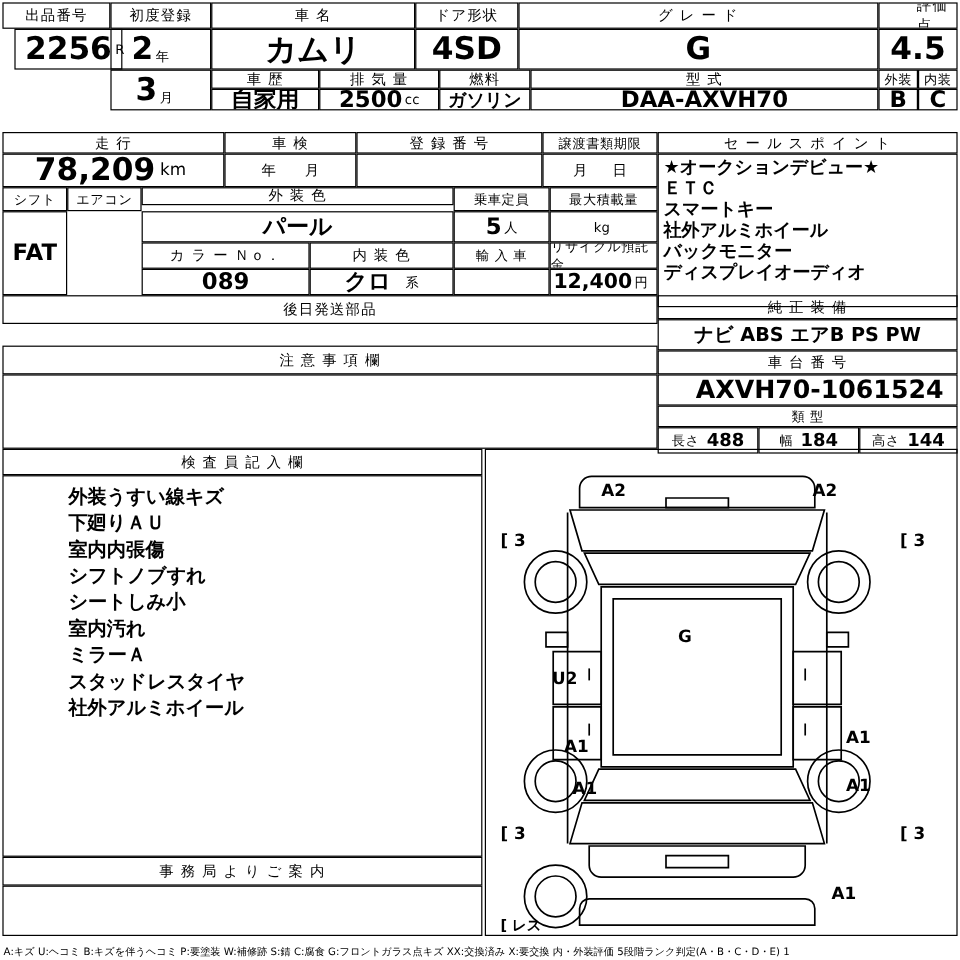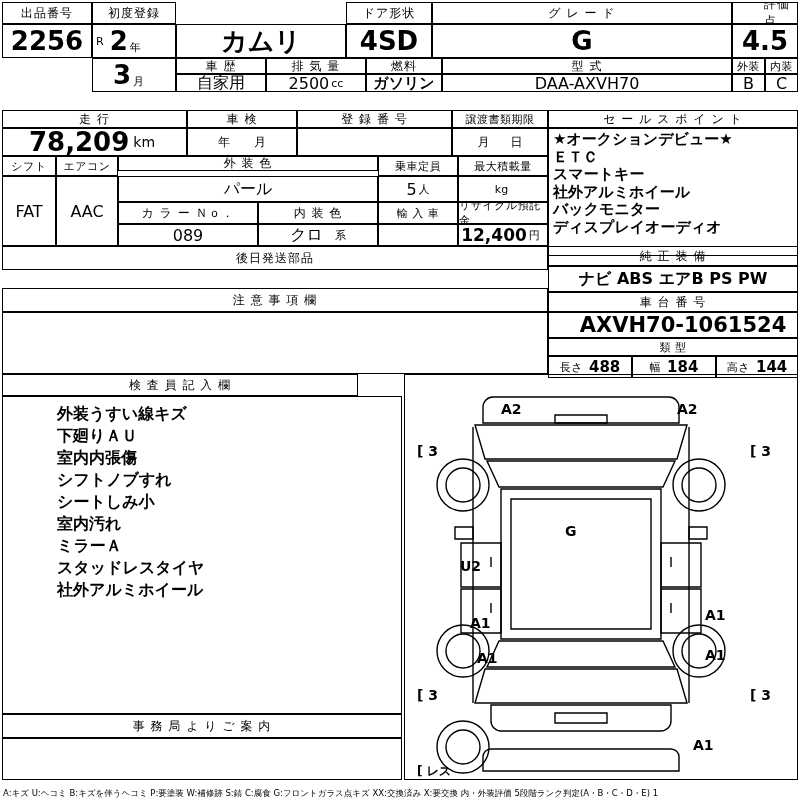--- a/index.html
+++ b/index.html
@@ -3,49 +3,50 @@
 <meta charset="utf-8">
 <style>
   html,body{margin:0;padding:0;background:#fff;}
   body{width:800px;height:800px;font-family:"DejaVu Sans","Liberation Sans",sans-serif;color:#000;}
   .sheet{position:relative;width:800px;height:800px;box-sizing:border-box;}
   .cell{position:absolute;box-sizing:border-box;border:1px solid #000;display:flex;align-items:center;justify-content:center;overflow:hidden;}
   .lbl{font-size:12px;letter-spacing:1px;}
   .lbl-sm{font-size:11px;letter-spacing:0.5px;}
   .val{font-size:19px;font-weight:bold;}
   .val-lg{font-size:26px;font-weight:bold;}
-  .val-md{font-size:16px;font-weight:normal;}
+  .val-md{font-size:19px;font-weight:bold;}
   .right{justify-content:center;padding-right:5px;}
   .col{flex-direction:column;}
   .unit{font-size:11px;font-weight:normal;margin-left:2px;}
   .sub{font-size:11px;font-weight:normal;}
   .sp-list{font-size:15px;font-weight:bold;line-height:17.5px;padding-left:4px;text-align:left;align-items:flex-start;justify-content:flex-start;padding-top:2px;}
   .sp-list div{white-space:nowrap;}
   .insp-list{font-size:16px;font-weight:bold;line-height:22px;padding-left:6px;padding-top:6px;text-align:left;align-items:flex-start;justify-content:flex-start;}
   .insp-list div{white-space:nowrap;margin-left:48px;}
   .footer{position:absolute;left:0;bottom:0;width:800px;font-size:8.5px;letter-spacing:0px;padding-left:3px;}
   svg{display:block;}
   .diagram{position:absolute;box-sizing:border-box;border:1px solid #000;overflow:hidden;}
   .dlabel{position:absolute;font-size:14px;font-weight:bold;}
 </style>
 </head>
 <body>
 
 <div class="sheet">
 
   <div class="cell lbl" style="left:2px;top:2px;width:90px;height:22px;">出品番号</div>
-  <div class="cell val-lg" style="left:2px;top:24px;width:90px;height:34px;">2256</div>
+  <div class="cell val-lg" style="left:12px;top:24px;width:90px;height:34px;">2256</div>
 
   <div class="cell lbl" style="left:92px;top:2px;width:84px;height:22px;">初度登録</div>
   <div class="cell" style="left:92px;top:24px;width:84px;height:34px;justify-content:flex-start;padding-left:3px;">
     <span class="sub">R</span>
     <span class="val-lg" style="margin-left:6px;">2</span>
     <span class="unit" style="margin-top:12px;">年</span>
   </div>
 
+  <div class="cell lbl" style="left:176px;top:2px;width:170px;height:22px;">車 名</div>
   <div class="cell val-lg" style="left:176px;top:24px;width:170px;height:34px;">カムリ</div>
 
   <div class="cell lbl" style="left:346px;top:2px;width:86px;height:22px;">ドア形状</div>
   <div class="cell val-lg" style="left:346px;top:24px;width:86px;height:34px;">4SD</div>
 
   <div class="cell lbl" style="left:432px;top:2px;width:300px;height:22px;">グ レ ー ド</div>
   <div class="cell val-lg" style="left:432px;top:24px;width:300px;height:34px;">G</div>
 
   <div class="cell lbl" style="left:732px;top:2px;width:66px;height:22px;padding-left:31px;">評価点</div>
   <div class="cell val-lg" style="left:732px;top:24px;width:66px;height:34px;">4.5</div>
@@ -102,21 +103,20 @@
     <div>ＥＴＣ</div>
     <div>スマートキー</div>
     <div>社外アルミホイール</div>
     <div>バックモニター</div>
     <div>ディスプレイオーディオ</div>
   </div>
 
   <div class="cell lbl-sm" style="left:2px;top:156px;width:54px;height:20px;">シフト</div>
   <div class="cell lbl-sm" style="left:56px;top:156px;width:62px;height:20px;">エアコン</div>
   <div class="cell val-md" style="left:2px;top:176px;width:54px;height:70px;">FAT</div>
-  <div class="cell val-md" style="left:56px;top:176px;width:62px;height:70px;">AAC</div>
 
   <div class="cell lbl" style="left:118px;top:156px;width:260px;height:15px;">外 装 色</div>
   <div class="cell val-md" style="left:118px;top:176px;width:260px;height:26px;">パール</div>
 
   <div class="cell lbl-sm" style="left:378px;top:156px;width:80px;height:20px;">乗車定員</div>
   <div class="cell" style="left:378px;top:176px;width:80px;height:26px;">
     <span class="val-md">5</span>
     <span class="unit">人</span>
   </div>
 
@@ -161,21 +161,21 @@
   </div>
   <div class="cell" style="left:632px;top:356px;width:84px;height:22px;">
     <span class="lbl-sm">幅</span>
     <span class="val" style="font-size:15px;margin-left:6px;">184</span>
   </div>
   <div class="cell" style="left:716px;top:356px;width:82px;height:22px;">
     <span class="lbl-sm">高さ</span>
     <span class="val" style="font-size:15px;margin-left:6px;">144</span>
   </div>
 
-  <div class="cell lbl" style="left:2px;top:374px;width:356px;height:22px;">検 査 員 記 入 欄</div>
+  <div class="cell lbl" style="left:2px;top:374px;width:400px;height:22px;">検 査 員 記 入 欄</div>
   <div class="cell insp-list col" style="left:2px;top:396px;width:400px;height:318px;">
     <div>外装うすい線キズ</div>
     <div>下廻りＡＵ</div>
     <div>室内内張傷</div>
     <div>シフトノブすれ</div>
     <div>シートしみ小</div>
     <div>室内汚れ</div>
     <div>ミラーＡ</div>
     <div>スタッドレスタイヤ</div>
     <div>社外アルミホイール</div>

